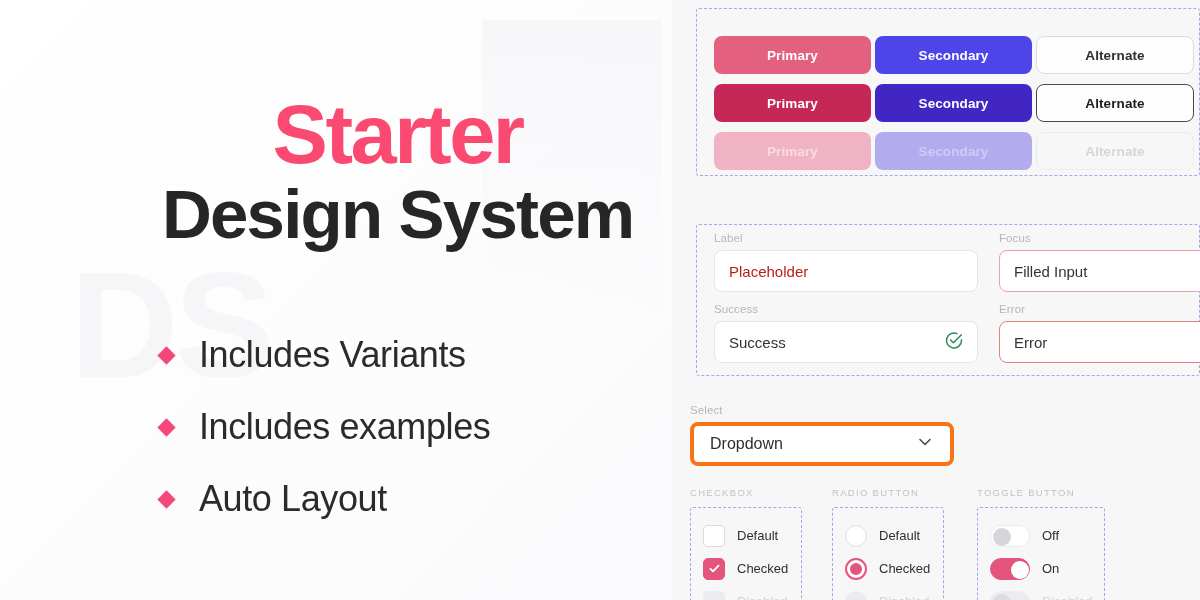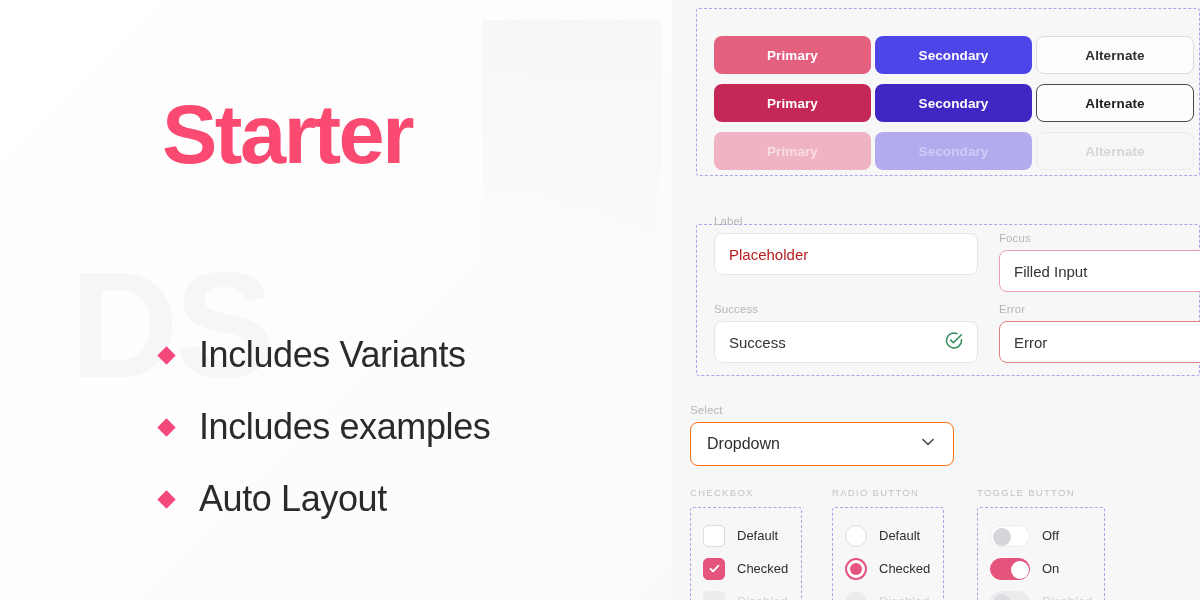--- a/index.html
+++ b/index.html
@@ -144,21 +144,21 @@
   .field-box.placeholder { color: #b91c1c; }
   .field-box.focus { border: 1.4px solid #EC9CB3; }
   .field-box.error { border: 1.4px solid #E08080; }
   .check-icon { position: absolute; right: 13px; top: 50%; transform: translateY(-50%); }
 
   
   #select-field { position: absolute; left: 18px; top: 404px; }
   .select-box {
     width: 264px; height: 44px;
     background: #ffffff;
-    border: 1px solid #f97316;
+    border: 4px solid #f97316;
     border-radius: 8px;
     display: flex; align-items: center; justify-content: space-between;
     padding: 0 16px;
     font-size: 16px; color: #2e2e2e;
     cursor: pointer;
   }
 
   
   .ctrl-col { position: absolute; top: 487px; }
   .ctrl-title {
@@ -215,20 +215,21 @@
 <body>
 
 <div class="page">
 
   <div class="left-panel">
     <div class="watermark">DS</div>
     <div class="watermark2"></div>
 
     <div class="headline">
       <span class="line1">Starter</span>
+      <span class="line2">Design System</span>
     </div>
 
     <ul class="bullets">
       <li class="bullet-row">
         <span class="bullet-diamond"></span>
         <span class="bullet-text">Includes Variants</span>
       </li>
       <li class="bullet-row">
         <span class="bullet-diamond"></span>
         <span class="bullet-text">Includes examples</span>
@@ -257,21 +258,21 @@
     </div>
 
     <div class="btn-col" style="left:364px; top:36px; width:158px;">
       <button class="btn btn-alt-default" style="width:158px;">Alternate</button>
       <button class="btn btn-alt-pressed" style="width:158px;">Alternate</button>
       <button class="btn btn-alt-disabled" style="width:158px;">Alternate</button>
     </div>
 
     <div class="dashed-box" id="inputs-group"></div>
 
-    <div class="field" style="left:42px; top:215px;">
+    <div class="field" style="left:42px; top:232px;">
       <span class="field-label">Label</span>
       <div class="field-box placeholder">Placeholder</div>
     </div>
 
     <div class="field" style="left:327px; top:232px;">
       <span class="field-label">Focus</span>
       <div class="field-box focus">Filled Input</div>
     </div>
 
     <div class="field" style="left:42px; top:303px;">

